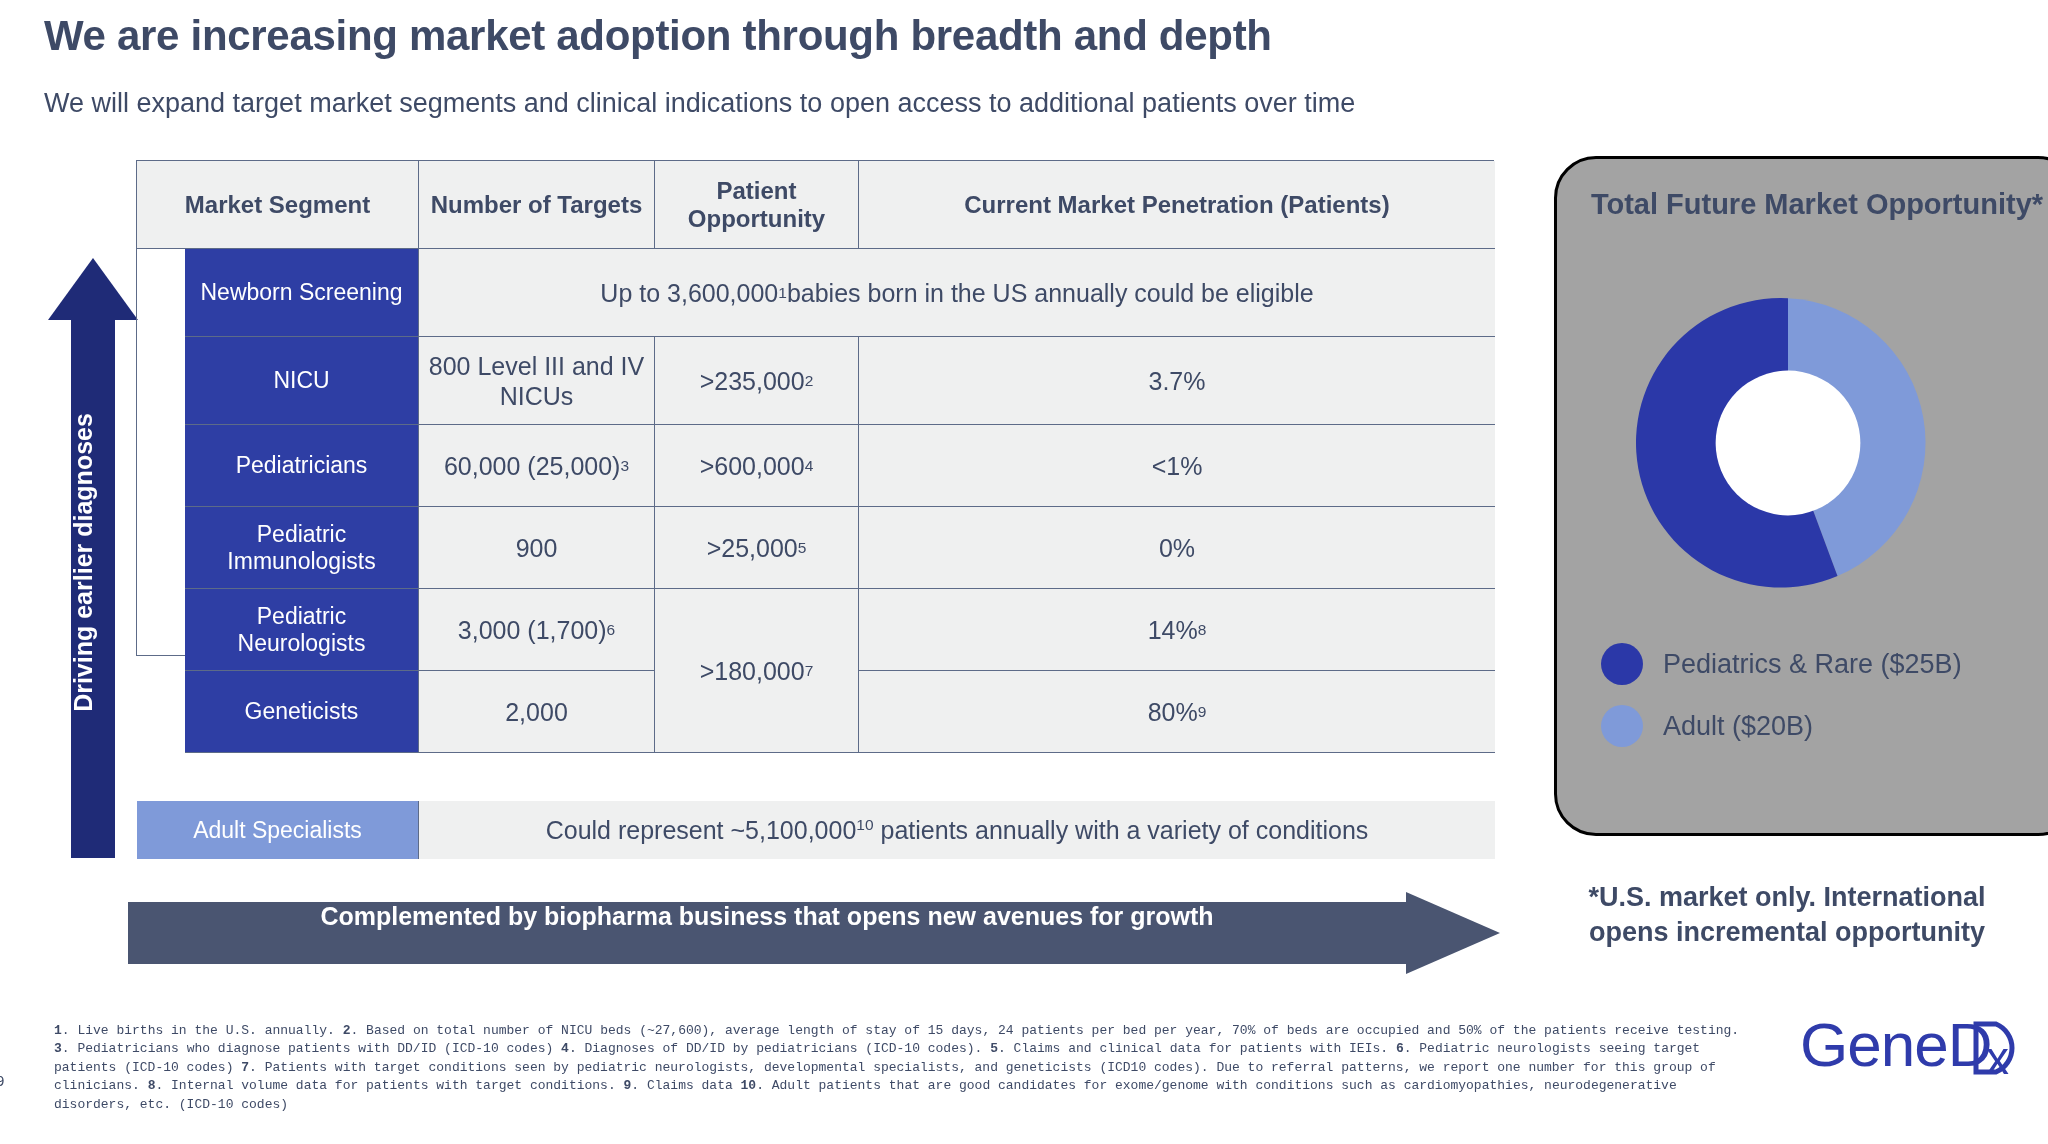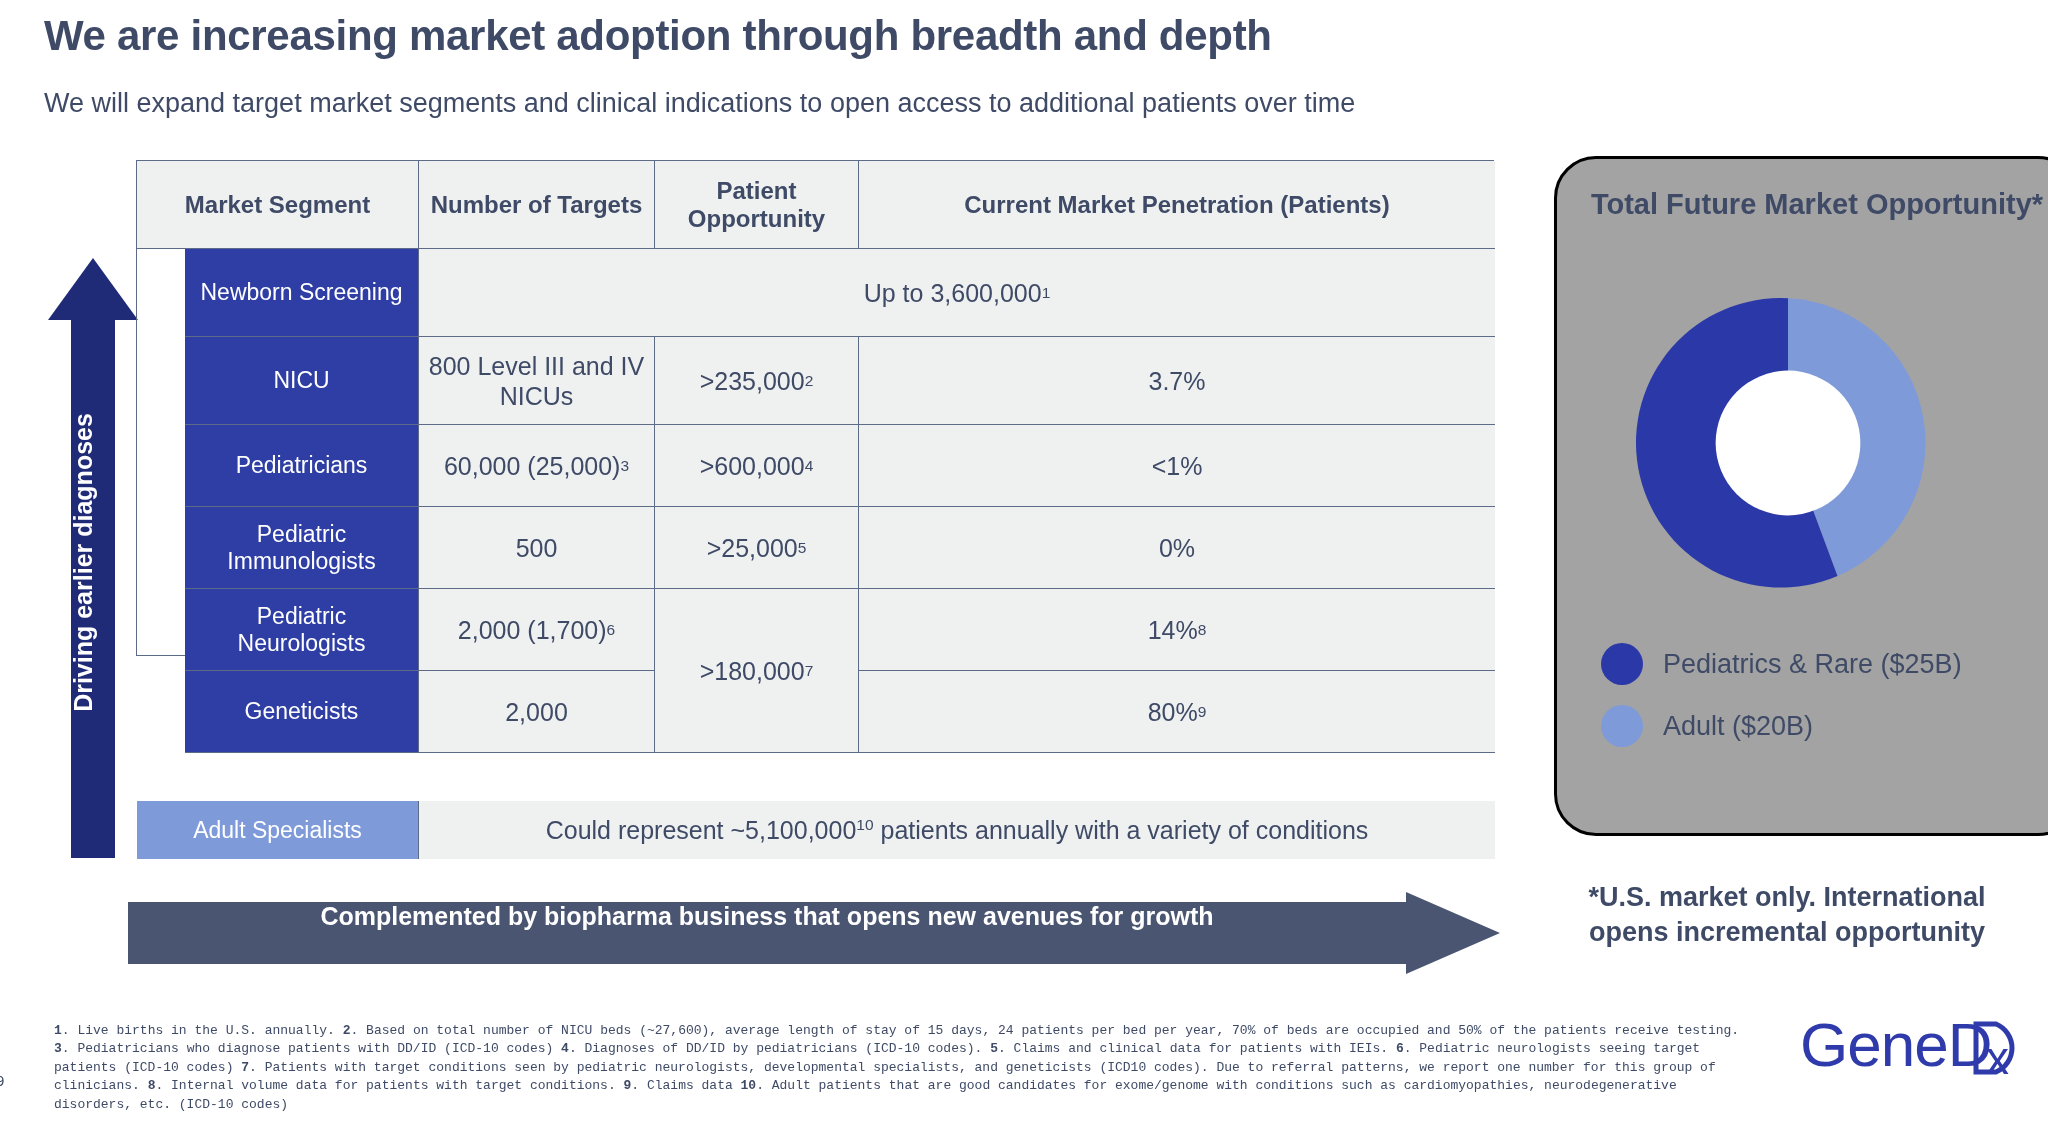--- a/index.html
+++ b/index.html
@@ -137,20 +137,21 @@
 
   <div class="hcell">Market Segment</div>
   <div class="hcell">Number of Targets</div>
   <div class="hcell">Patient Opportunity</div>
   <div class="hcell lastcol">Current Market Penetration (Patients)</div>
 
   <div class="seg">Newborn Screening</div>
   <div class="dcell wide lastcol">
     <span>Up to 3,600,000</span>
       <sup>1</sup>
+      <span> babies born in the US annually could be eligible</span>
   </div>
 
   <div class="seg">NICU</div>
   <div class="dcell">800 Level III and IV NICUs</div>
   <div class="dcell">
     <span>&gt;235,000</span>
       <sup>2</sup>
   </div>
   <div class="dcell lastcol">
     <span>3.7%</span>
@@ -164,33 +165,33 @@
   <div class="dcell">
     <span>&gt;600,000</span>
       <sup>4</sup>
   </div>
   <div class="dcell lastcol">
     <span>&lt;1%</span>
   </div>
 
   <div class="seg">Pediatric Immunologists</div>
   <div class="dcell">
-    <span>500</span>
+    <span>900</span>
   </div>
   <div class="dcell">
     <span>&gt;25,000</span>
       <sup>5</sup>
   </div>
   <div class="dcell lastcol">
     <span>0%</span>
   </div>
 
   <div class="seg">Pediatric Neurologists</div>
   <div class="dcell">
-    <span>2,000 (1,700)</span>
+    <span>3,000 (1,700)</span>
       <sup>6</sup>
   </div>
   <div class="dcell span2">
     <span>&gt;180,000</span>
       <sup>7</sup>
   </div>
   <div class="dcell lastcol">
     <span>14%</span>
       <sup>8</sup>
   </div>

